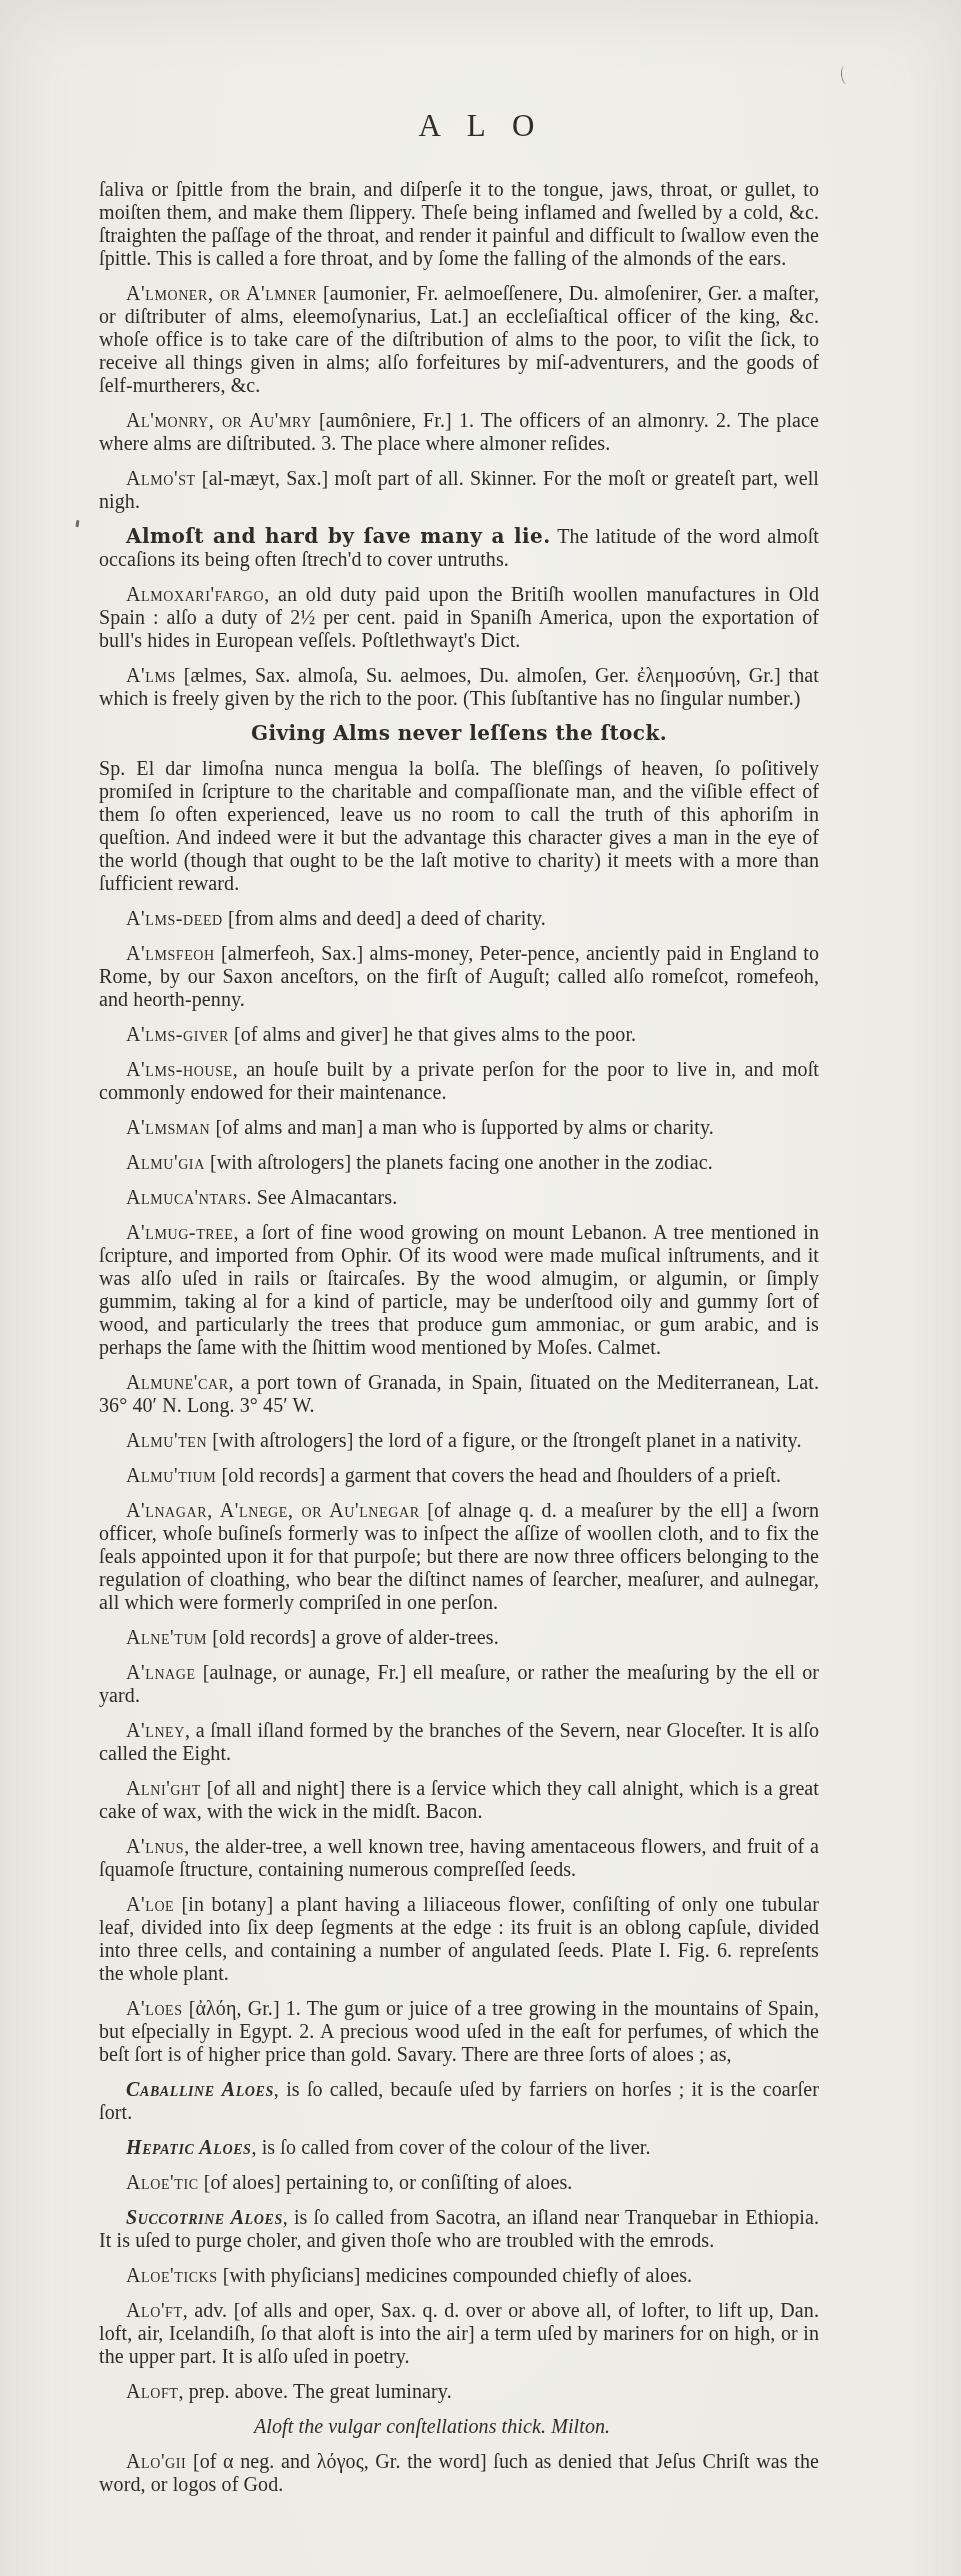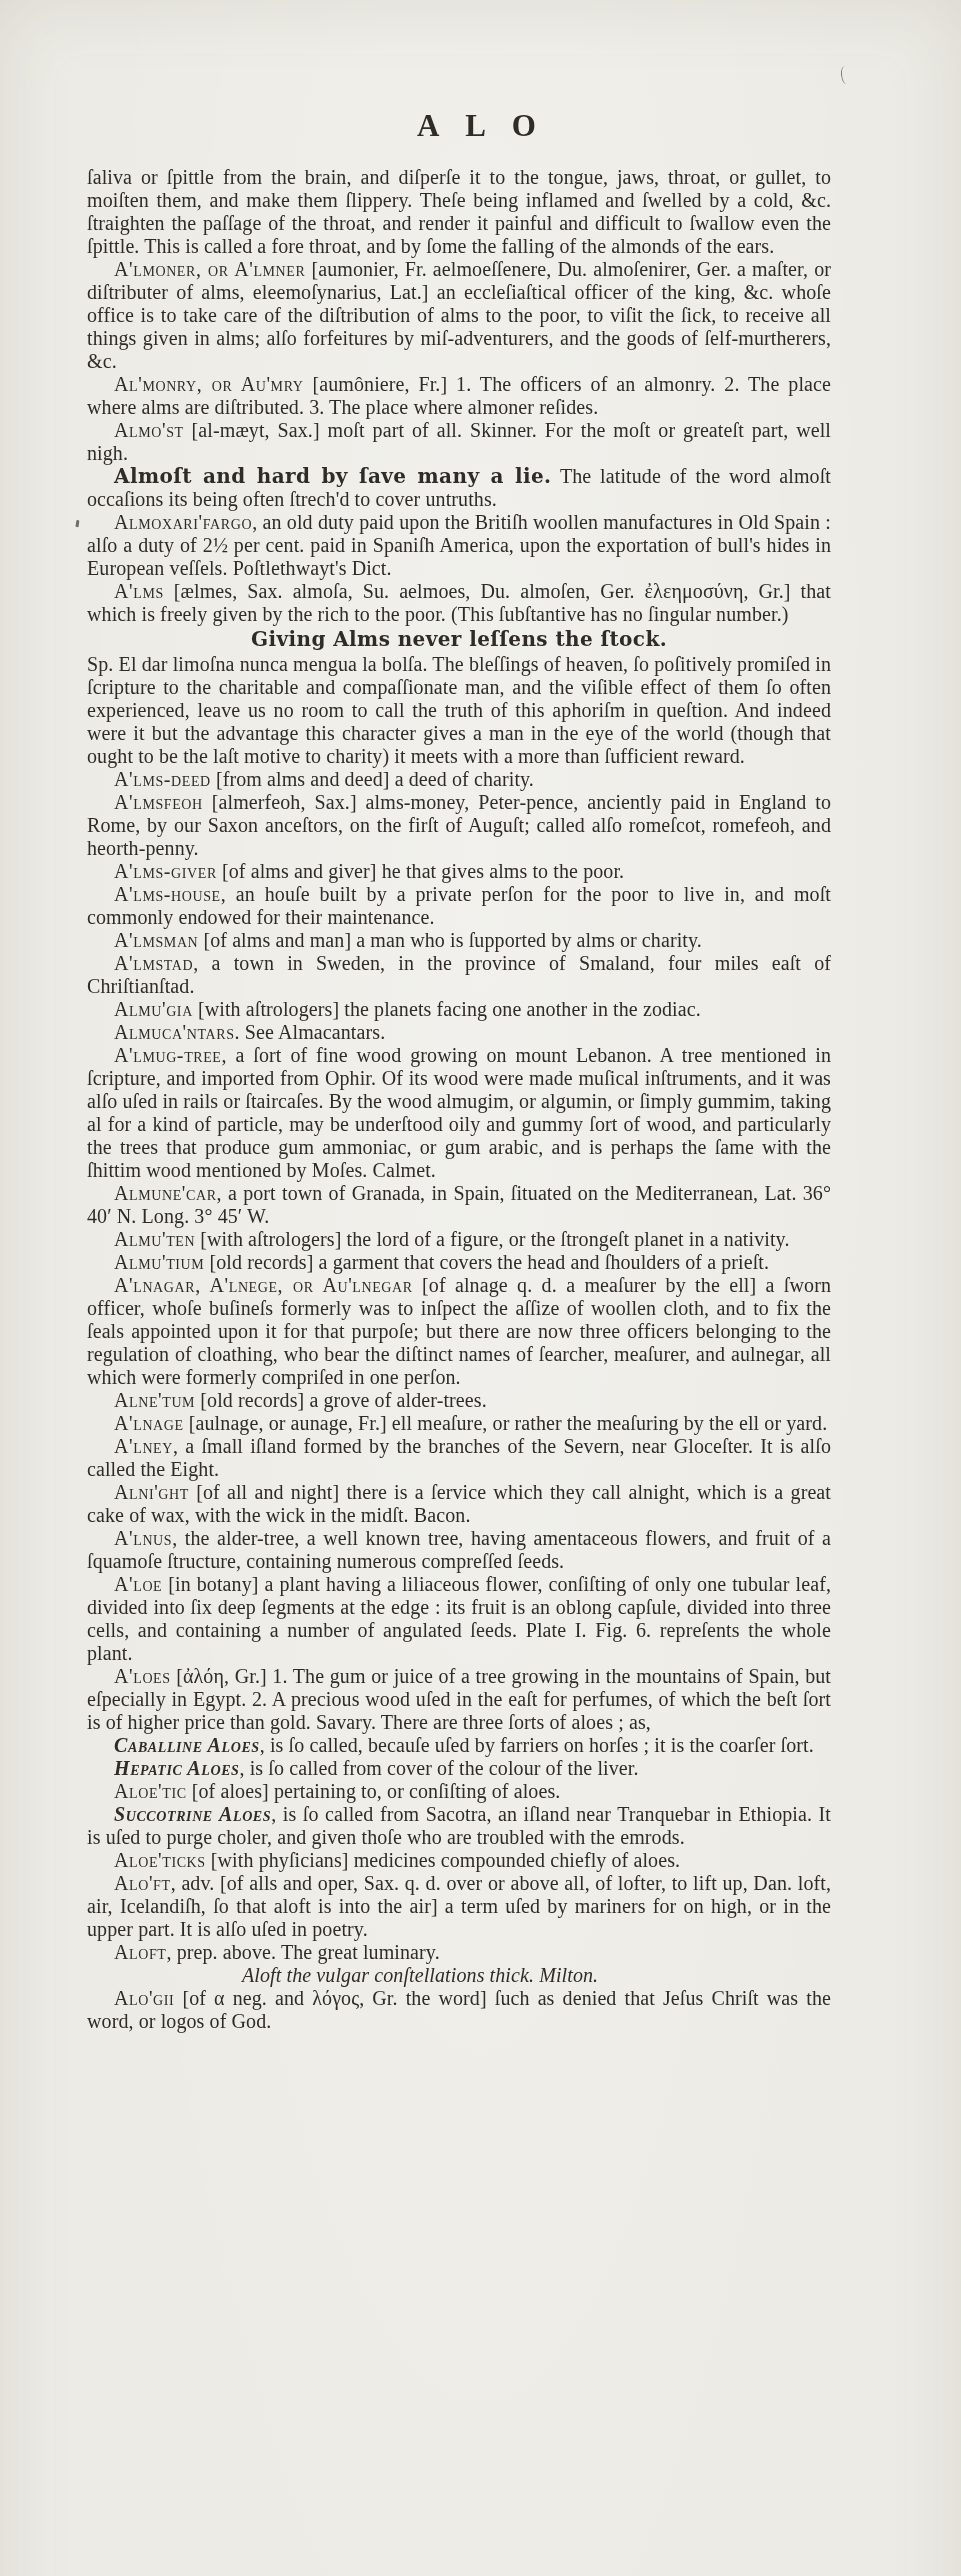--- a/index.html
+++ b/index.html
@@ -19,34 +19,34 @@
     font-family:"Liberation Serif","DejaVu Serif",serif;
     color:var(--ink);
   }
   .header{
     position:absolute;
     top:108px;left:0;right:8px;
     text-align:center;
     font-size:31px;
     letter-spacing:0.32em;
     text-indent:0.32em;
-    font-weight:700;
+    font-weight:400;
     color:var(--ink);
   }
   .column{
     position:absolute;
     left:87px;top:166px;
     width:744px;
     font-size:20px;
     line-height:23px;
     text-align:justify;
     letter-spacing:0.1px;
   }
   .column p{
-    margin:0;
+    margin:12px;
     text-indent:27px;
   }
   .column p.flush{text-indent:0;}
   .column p.center{text-align:center;text-indent:0;margin:2.1px 0;}
   .column p.quote{text-indent:155px;font-style:italic;}
   .head{
     font-variant:small-caps;
     letter-spacing:0.6px;
   }
   .italic{
@@ -90,21 +90,20 @@
       <p><span class="blackletter">Almoſt and hard by ſave many a lie.</span><span> The latitude of the word almoſt occaſions its being often ſtrech'd to cover untruths.</span></p>
       <p><span class="head">Almoxari'fargo</span><span>, an old duty paid upon the Britiſh woollen manufactures in Old Spain : alſo a duty of 2½ per cent. paid in Spaniſh America, upon the exportation of bull's hides in European veſſels. Poſtlethwayt's Dict.</span></p>
       <p><span class="head">A'lms</span><span> [ælmes, Sax. almoſa, Su. aelmoes, Du. almoſen, Ger. ἐλεημοσύνη, Gr.] that which is freely given by the rich to the poor. (This ſubſtantive has no ſingular number.)</span></p>
       <p class="center"><span class="blackletter">Giving Alms never leſſens the ſtock.</span></p>
       <p class="flush"><span>Sp. El dar limoſna nunca mengua la bolſa. The bleſſings of heaven, ſo poſitively promiſed in ſcripture to the charitable and compaſſionate man, and the viſible effect of them ſo often experienced, leave us no room to call the truth of this aphoriſm in queſtion. And indeed were it but the advantage this character gives a man in the eye of the world (though that ought to be the laſt motive to charity) it meets with a more than ſufficient reward.</span></p>
       <p><span class="head">A'lms-deed</span><span> [from alms and deed] a deed of charity.</span></p>
       <p><span class="head">A'lmsfeoh</span><span> [almerfeoh, Sax.] alms-money, Peter-pence, anciently paid in England to Rome, by our Saxon anceſtors, on the firſt of Auguſt; called alſo romeſcot, romefeoh, and heorth-penny.</span></p>
       <p><span class="head">A'lms-giver</span><span> [of alms and giver] he that gives alms to the poor.</span></p>
       <p><span class="head">A'lms-house</span><span>, an houſe built by a private perſon for the poor to live in, and moſt commonly endowed for their maintenance.</span></p>
       <p><span class="head">A'lmsman</span><span> [of alms and man] a man who is ſupported by alms or charity.</span></p>
-      <p><span class="head">A'lmstad</span><span>, a town in Sweden, in the province of Smaland, four miles eaſt of Chriſtianſtad.</span></p>
       <p><span class="head">Almu'gia</span><span> [with aſtrologers] the planets facing one another in the zodiac.</span></p>
       <p><span class="head">Almuca'ntars</span><span>.  See Almacantars.</span></p>
       <p><span class="head">A'lmug-tree</span><span>, a ſort of fine wood growing on mount Lebanon. A tree mentioned in ſcripture, and imported from Ophir. Of its wood were made muſical inſtruments, and it was alſo uſed in rails or ſtaircaſes. By the wood almugim, or algumin, or ſimply gummim, taking al for a kind of particle, may be underſtood oily and gummy ſort of wood, and particularly the trees that produce gum ammoniac, or gum arabic, and is perhaps the ſame with the ſhittim wood mentioned by Moſes. Calmet.</span></p>
       <p><span class="head">Almune'car</span><span>, a port town of Granada, in Spain, ſituated on the Mediterranean, Lat. 36° 40′ N. Long. 3° 45′ W.</span></p>
       <p><span class="head">Almu'ten</span><span> [with aſtrologers] the lord of a figure, or the ſtrongeſt planet in a nativity.</span></p>
       <p><span class="head">Almu'tium</span><span> [old records] a garment that covers the head and ſhoulders of a prieſt.</span></p>
       <p><span class="head">A'lnagar, A'lnege, or Au'lnegar</span><span> [of alnage q. d. a meaſurer by the ell] a ſworn officer, whoſe buſineſs formerly was to inſpect the aſſize of woollen cloth, and to fix the ſeals appointed upon it for that purpoſe; but there are now three officers belonging to the regulation of cloathing, who bear the diſtinct names of ſearcher, meaſurer, and aulnegar, all which were formerly compriſed in one perſon.</span></p>
       <p><span class="head">Alne'tum</span><span> [old records] a grove of alder-trees.</span></p>
       <p><span class="head">A'lnage</span><span> [aulnage, or aunage, Fr.] ell meaſure, or rather the meaſuring by the ell or yard.</span></p>
       <p><span class="head">A'lney</span><span>, a ſmall iſland formed by the branches of the Severn, near Gloceſter. It is alſo called the Eight.</span></p>

